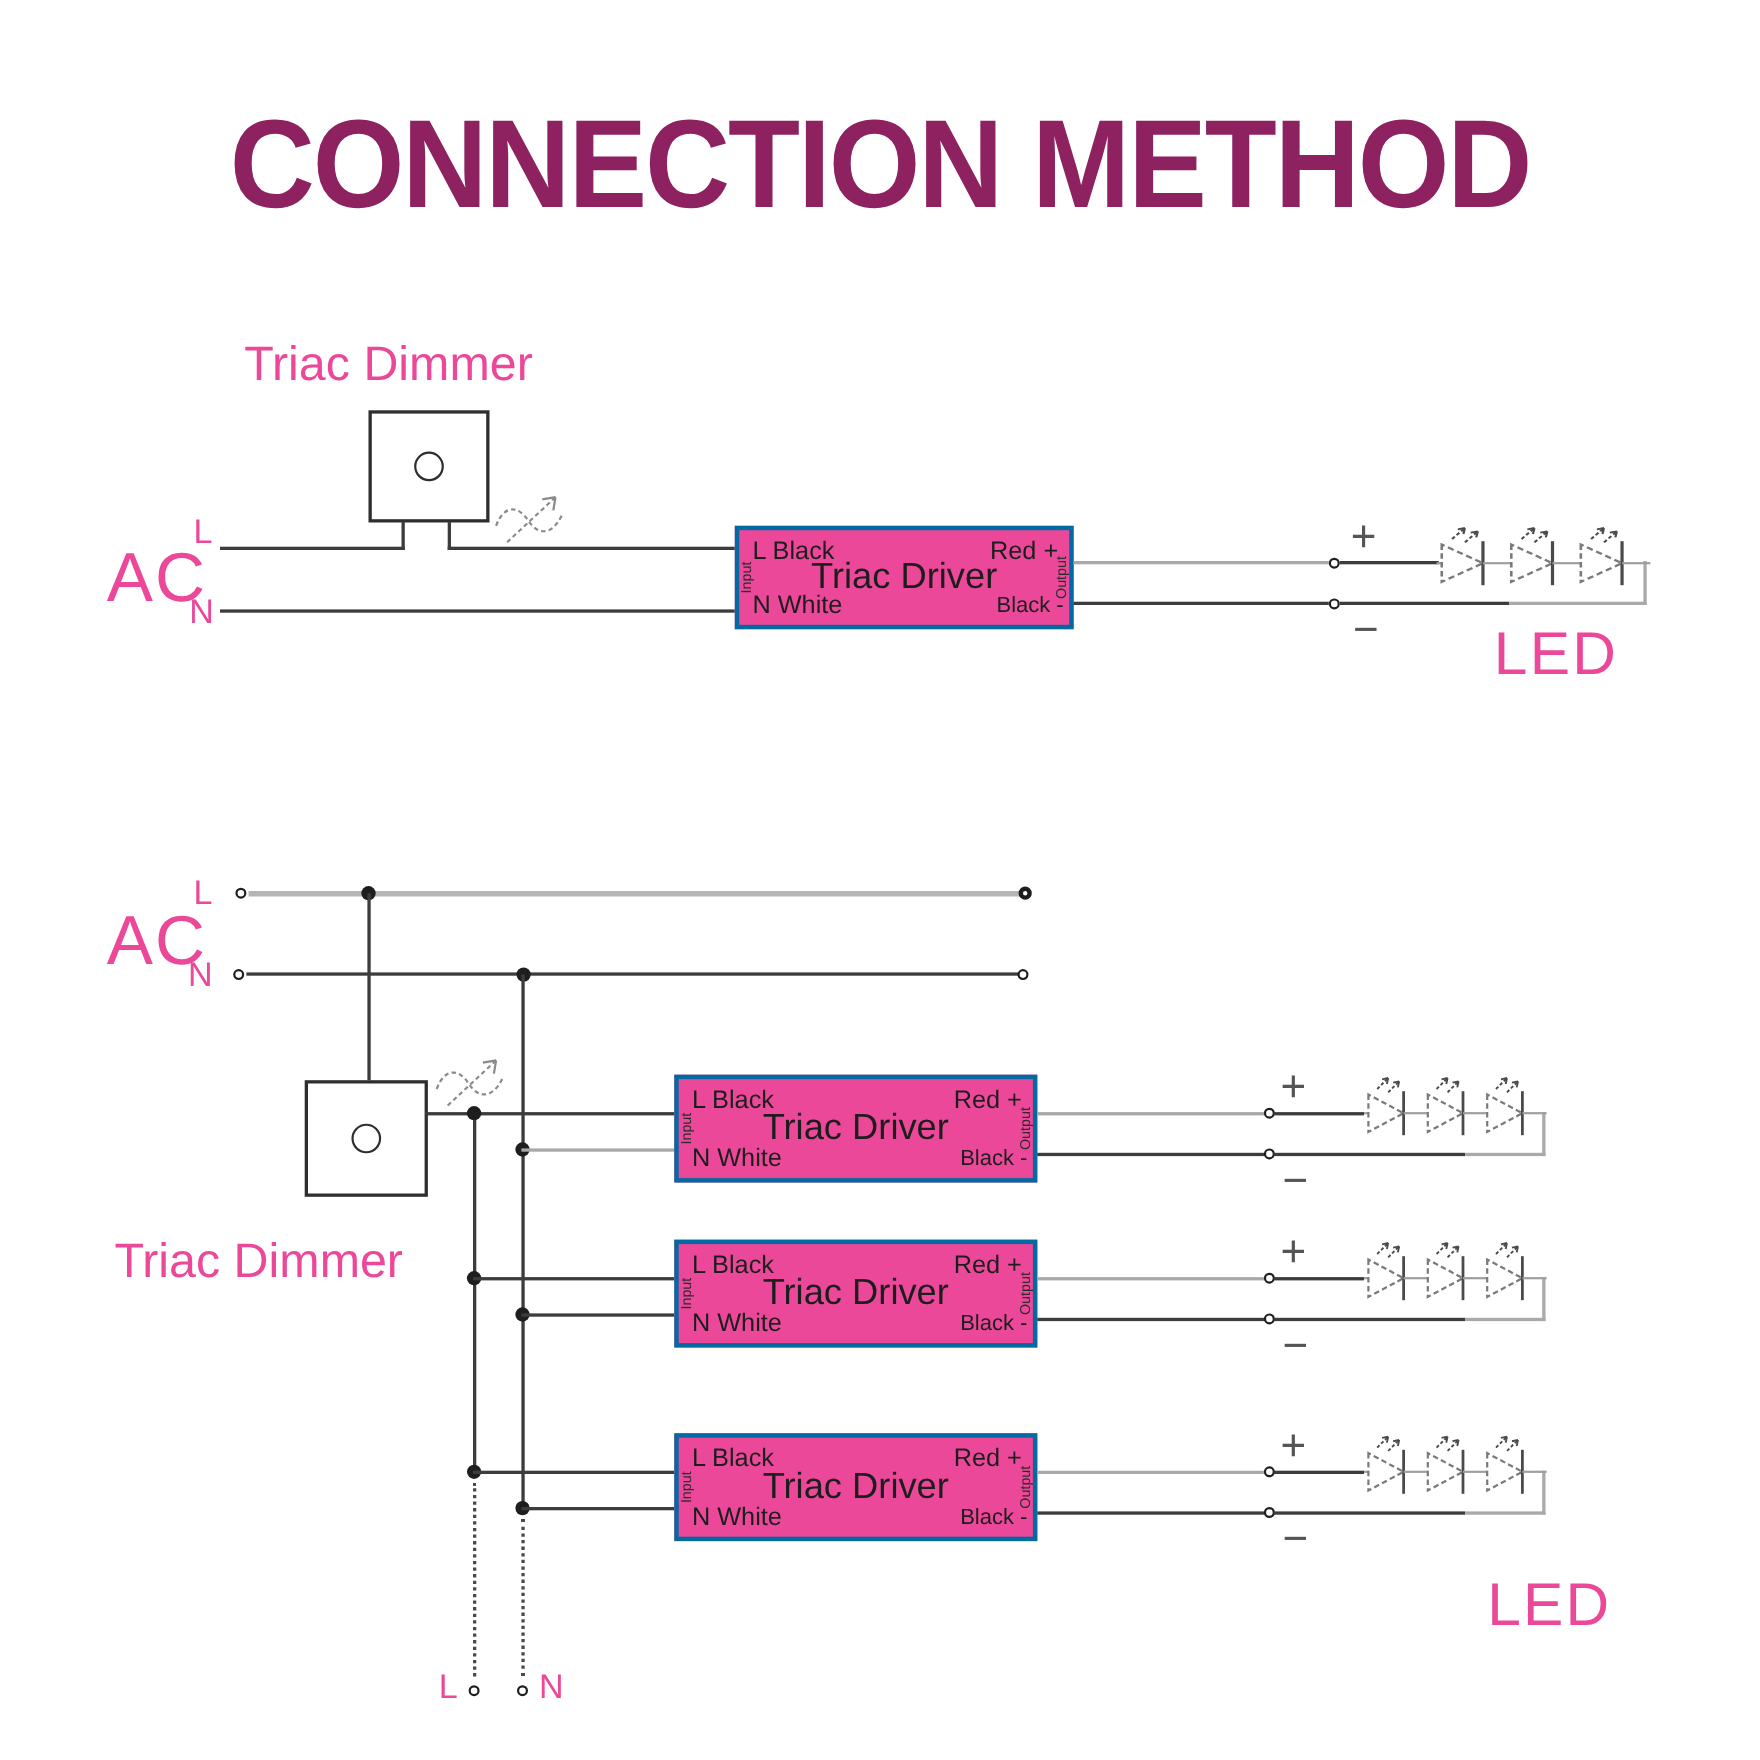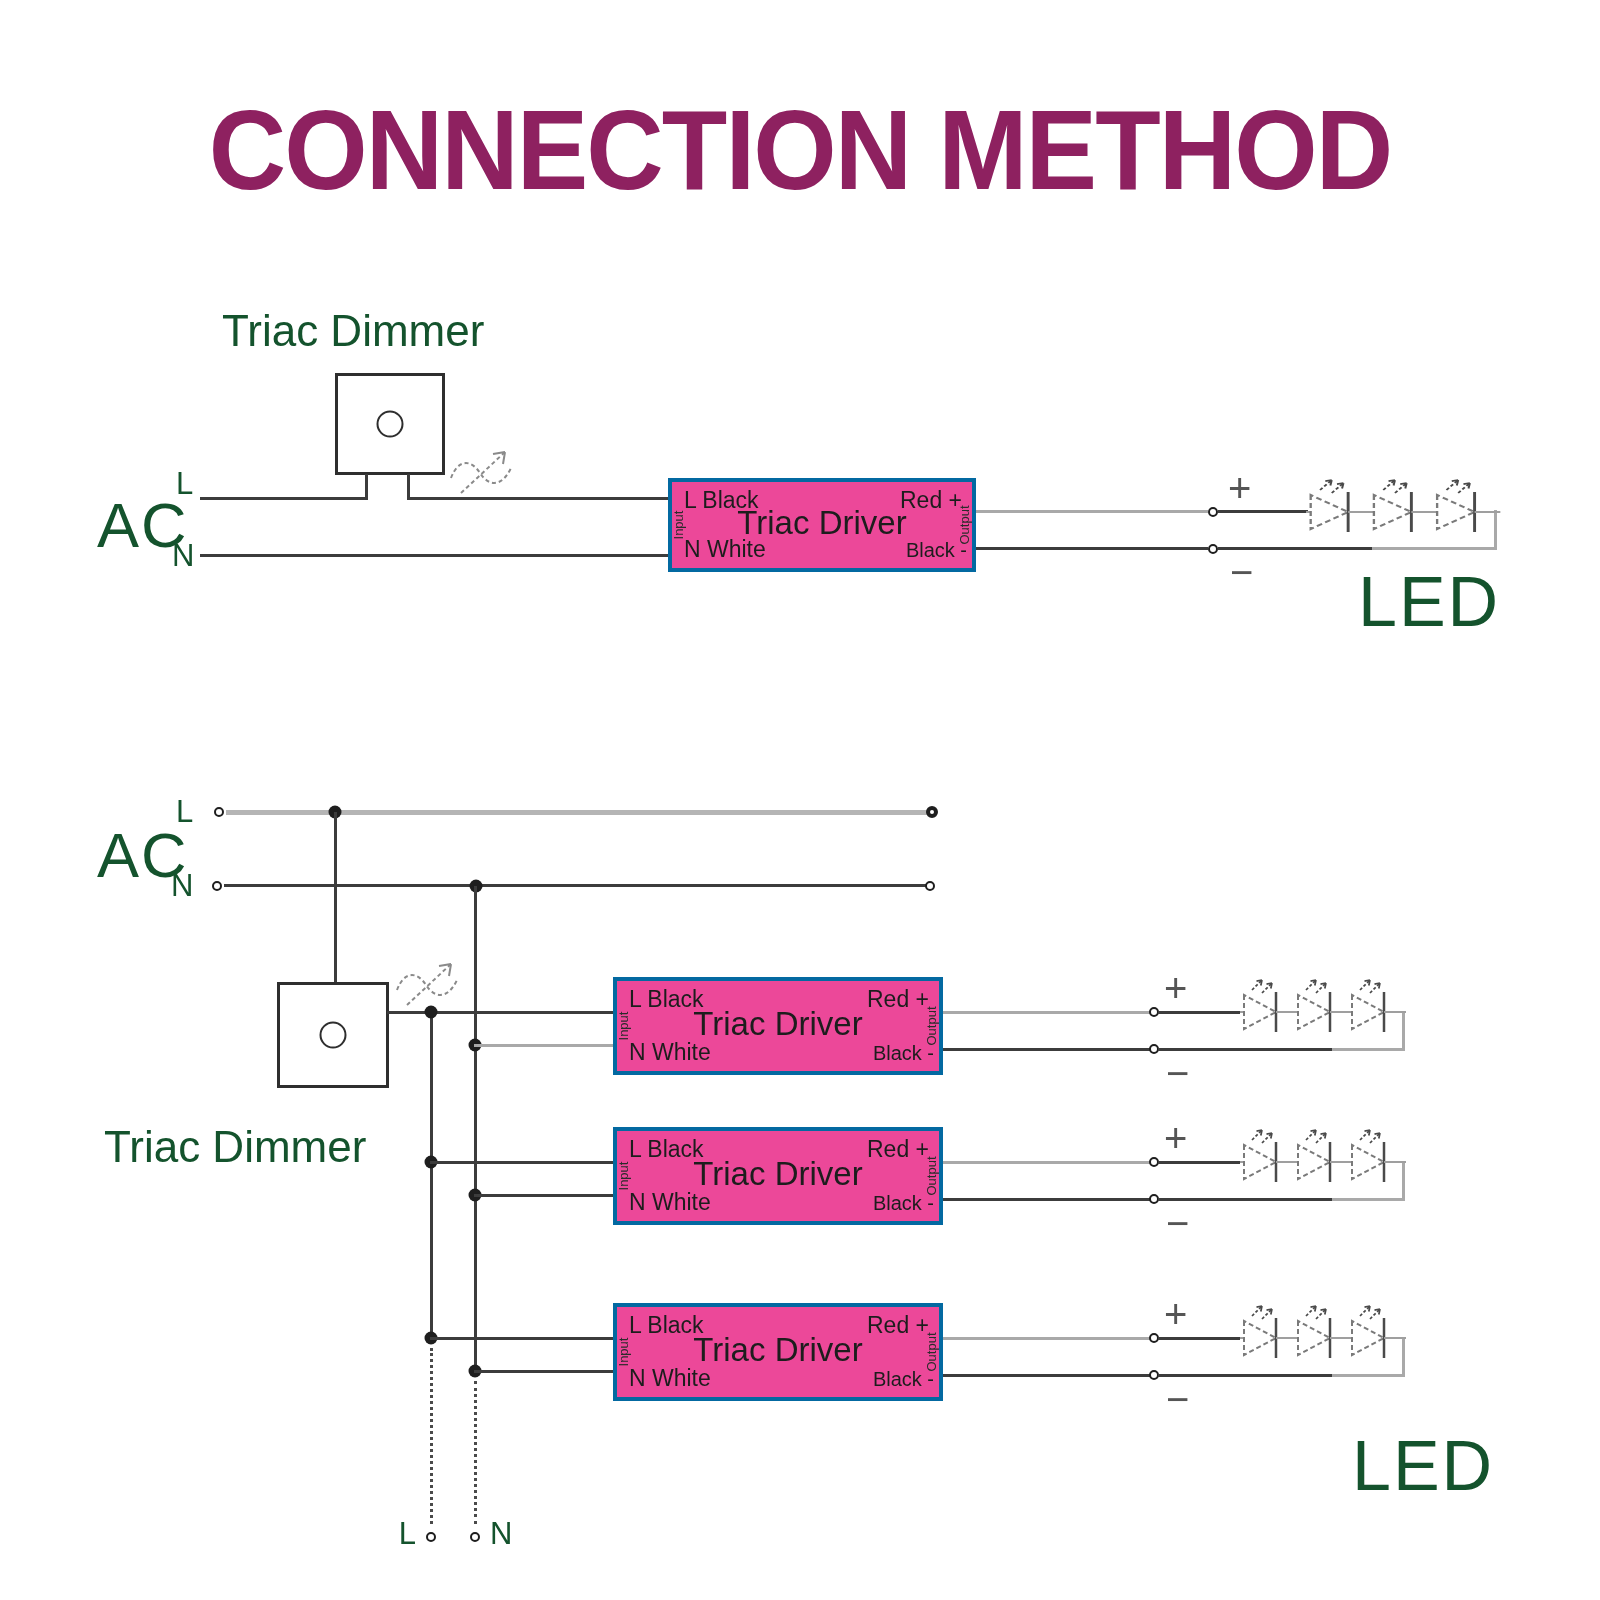--- a/index.html
+++ b/index.html
@@ -10,21 +10,21 @@
   .g{background:#a9a9a9}
   .lg{background:#b5b5b5}
   .thick{height:5px}
   .dot{position:absolute;width:13px;height:13px;background:#1e1e1e;border-radius:50%;
        transform:translate(-50%,-50%)}
   .ring{position:absolute;width:12px;height:12px;border:3px solid #1e1e1e;background:#fff;
         border-radius:50%;box-sizing:border-box;transform:translate(-50%,-50%)}
   .ring.sm{width:10px;height:10px;border-width:2.5px}
   .ring.bold{border-width:4.5px}
   .dotted-v{position:absolute;width:0;border-left:3px dotted #4a4a4a}
-  .lab{position:absolute;white-space:nowrap;color:#14532d}
+  .lab{position:absolute;white-space:nowrap;color:#ec4899}
   .title{position:absolute;left:50%;top:84px;transform:translateX(-50%) scaleX(.94);
          transform-origin:center top;font-weight:900;font-size:114px;letter-spacing:-2px;
          color:#8e2160;white-space:nowrap}
   .dimbox{position:absolute;border:3px solid #2e2e2e;background:#fff;box-sizing:border-box}
   .knob{position:absolute;left:50%;top:50%;transform:translate(-50%,-50%);
         width:27px;height:27px;border:2.5px solid #2e2e2e;border-radius:50%;box-sizing:border-box}
   .driver{position:absolute;border:4px solid #0369a1;background:#ec4899;box-sizing:border-box}
   .driver span{position:absolute;white-space:nowrap}
   .dl1{top:5px;left:12px;font-size:23px}
   .dl2{bottom:5px;left:12px;font-size:23px}
@@ -32,21 +32,21 @@
   .dr2{bottom:6px;right:5px;font-size:20px}
   .dname{left:0;right:0;top:50%;transform:translateY(-54%);text-align:center;font-size:33px}
   .vt{width:58px;height:16px;text-align:center;font-size:13px;color:#2b2b2b;
       transform:rotate(-90deg);line-height:16px}
   .vt.in{left:-22px;top:calc(50% - 8px)}
   .vt.out{right:-22px;top:calc(50% - 8px)}
   .pm{position:absolute;font-size:40px;color:#555}
   .bigac{font-size:63px;letter-spacing:2px}
   .lnsub{font-size:31px}
   .dimlab{font-size:44px}
-  .ledlab{font-size:70px;letter-spacing:2px}
+  .ledlab{font-size:55px;letter-spacing:2px}
   .termlab{font-size:31px}
   svg{position:absolute;overflow:visible}
 </style>
 </head>
 <body>
 
 <div id="canvas">
 
   <svg width="0" height="0" style="position:absolute">
     <defs>

